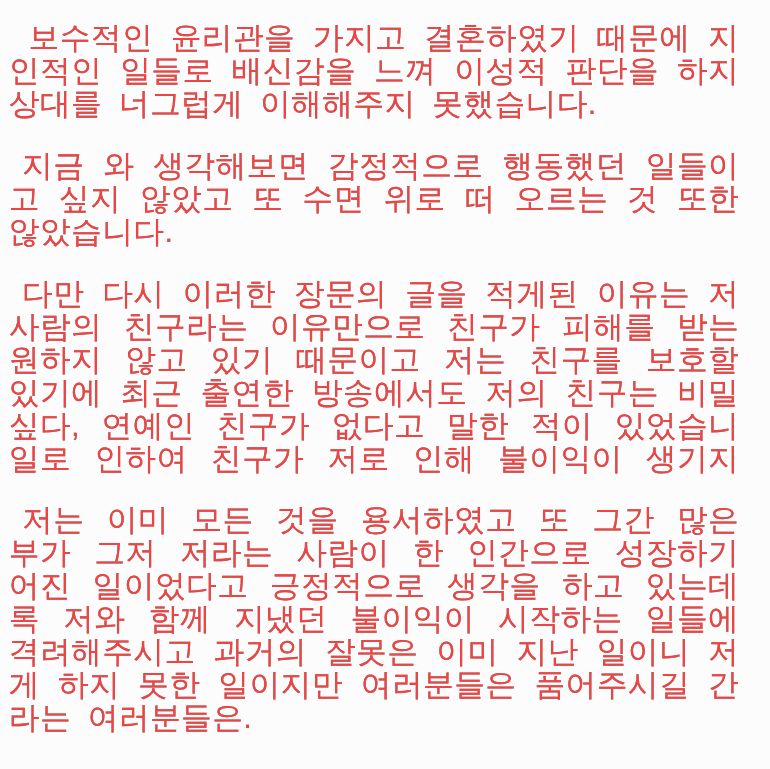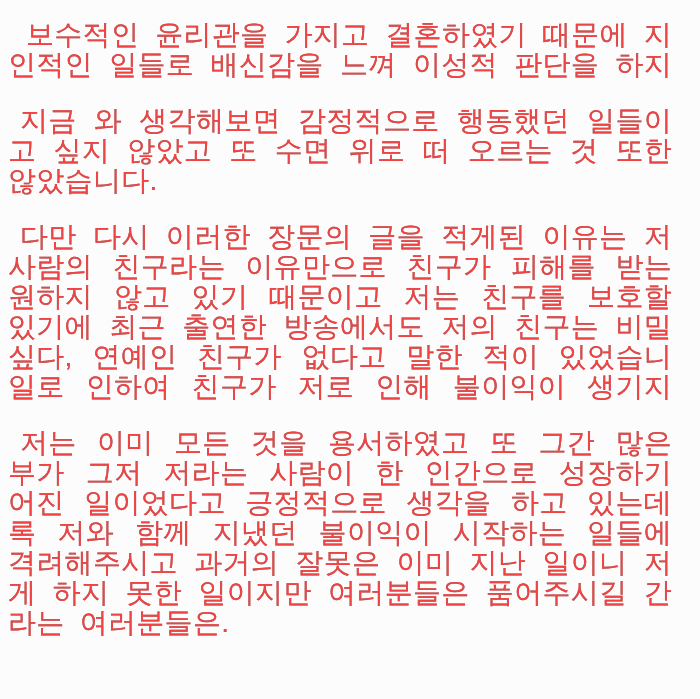--- a/index.html
+++ b/index.html
@@ -57,20 +57,21 @@
   .line.ind-sm { padding-left: 12px; margin-top: 26px; }
 </style>
 </head>
 <body>
 
 <div class="page">
 
   <div class="paragraph">
     <div class="line j ind-lg">보수적인 윤리관을 가지고 결혼하였기 때문에 지난해 개</div>
     <div class="line j">인적인 일들로 배신감을 느껴 이성적 판단을 하지 못하고</div>
+    <div class="line">상대를 너그럽게 이해해주지 못했습니다.</div>
   </div>
 
   <div class="paragraph">
     <div class="line j ind-sm">지금 와 생각해보면 감정적으로 행동했던 일들이 그보다</div>
     <div class="line j">고 싶지 않았고 또 수면 위로 떠 오르는 것 또한 원하지</div>
     <div class="line">않았습니다.</div>
   </div>
 
   <div class="paragraph">
     <div class="line j ind-sm">다만 다시 이러한 장문의 글을 적게된 이유는 저라는</div>

